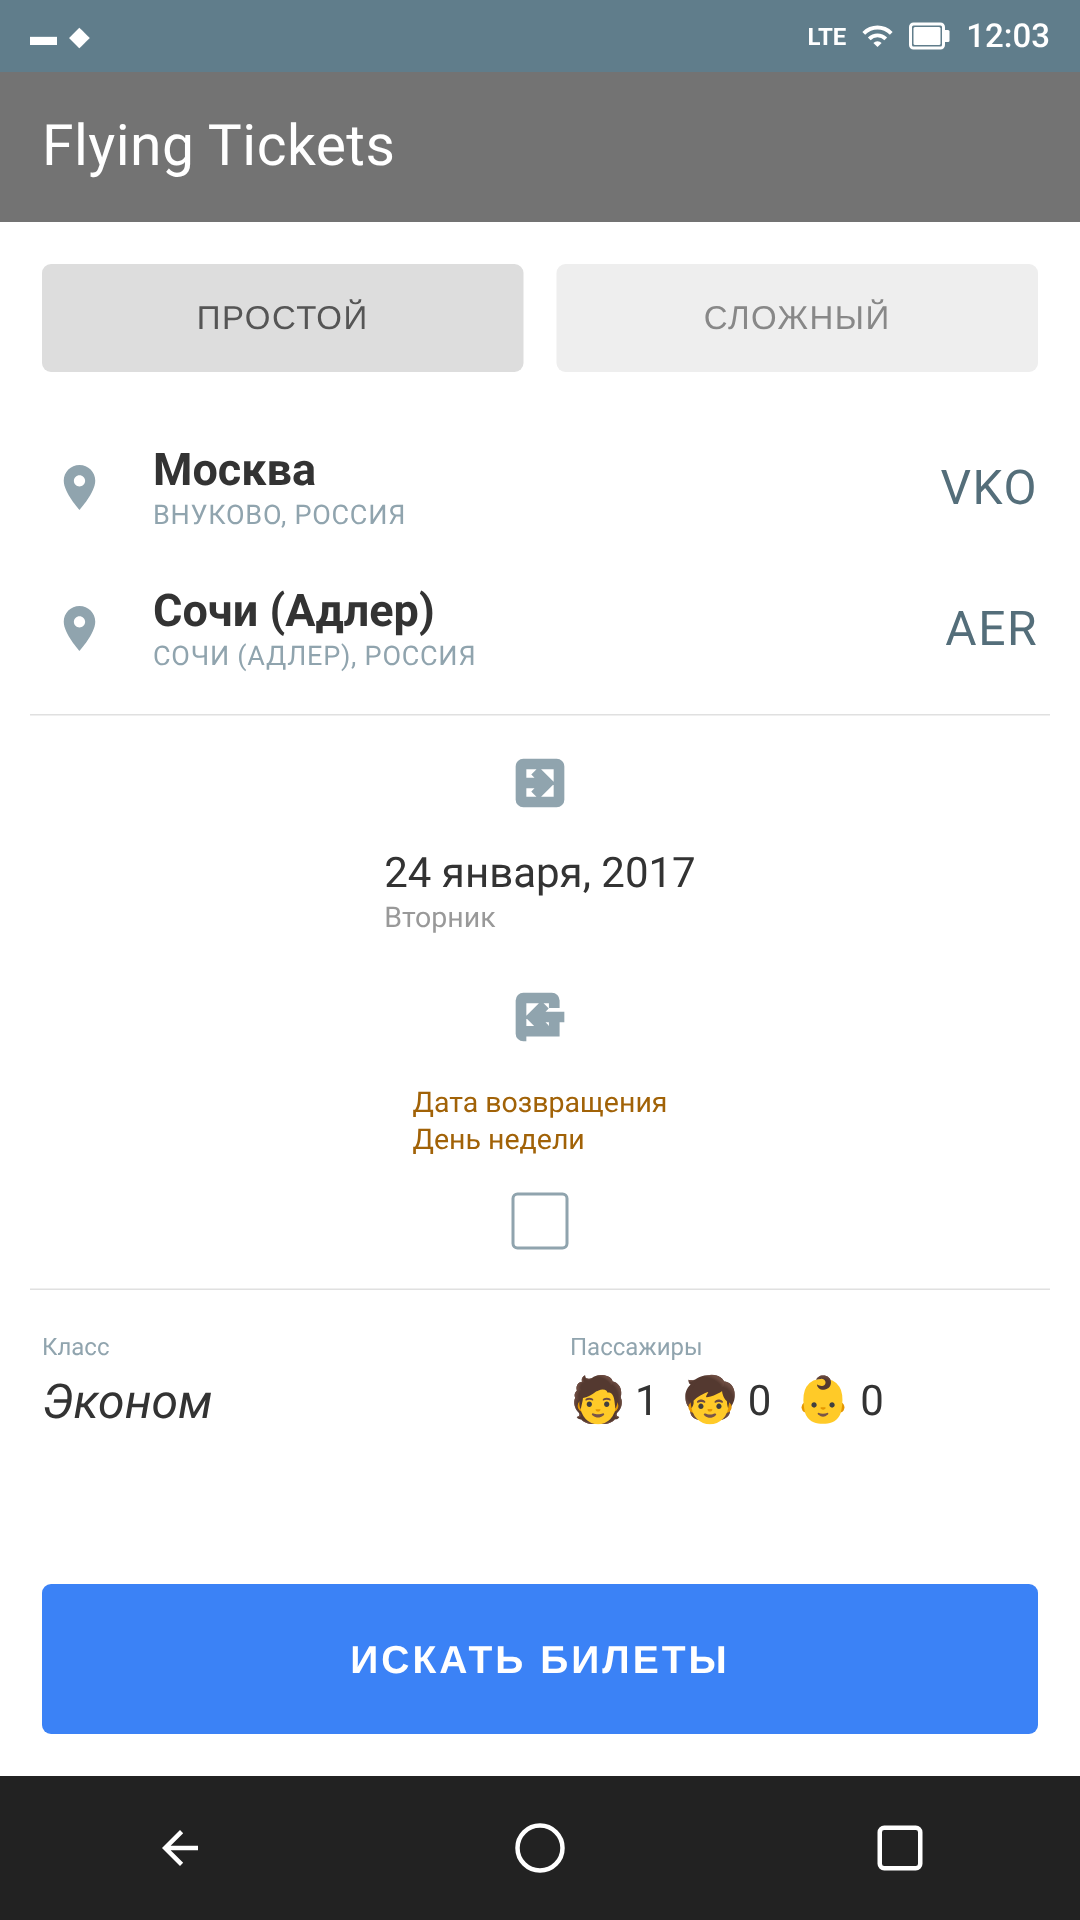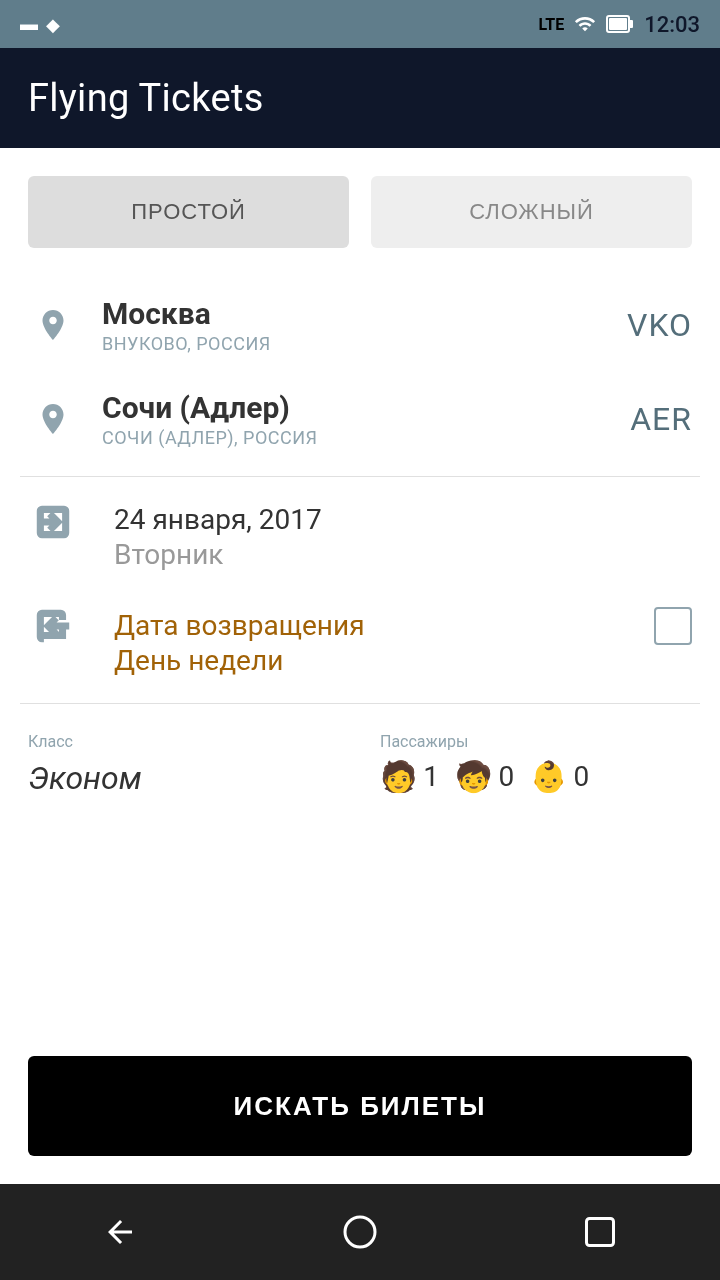--- a/index.html
+++ b/index.html
@@ -28,28 +28,28 @@
       display: flex;
       align-items: center;
       gap: 8px;
       margin-right: auto;
     }
     .status-icon {
       color: white;
       font-size: 18px;
     }
     .status-time {
-      color: #0f172a;
+      color: #ffffff;
       font-size: 22px;
       font-weight: 500;
     }
 
     
     .app-bar {
-      background: #0f172a;
+      background: #737373;
       height: 100px;
       display: flex;
       align-items: center;
       padding: 0 28px;
     }
     .app-title {
       color: white;
       font-size: 38px;
       font-weight: 400;
       letter-spacing: 0.3px;
@@ -139,24 +139,25 @@
       font-weight: 400;
       letter-spacing: 1px;
     }
 
     
     .date-section {
       padding: 8px 0;
     }
     .date-row {
       display: flex;
-      align-items: flex-start;
+      align-items: center;
       padding: 18px 28px;
-      gap: 36px;
+      gap: 24px;
       cursor: pointer;
+      flex-direction: column;
     }
     .date-icon {
       width: 50px;
       display: flex;
       align-items: center;
       justify-content: center;
       flex-shrink: 0;
     }
     .date-icon svg {
       width: 38px;
@@ -167,21 +168,21 @@
     }
     .date-text {
       flex: 1;
     }
     .date-main {
       font-size: 28px;
       color: #333;
       font-weight: 400;
     }
     .date-sub {
-      font-size: 28px;
+      font-size: 19px;
       color: #999;
       margin-top: 2px;
     }
     .date-sub.placeholder {
       color: #a16207;
     }
     .return-checkbox {
       width: 38px;
       height: 38px;
       border: 2.5px solid #90a4ae;
@@ -228,21 +229,21 @@
       color: #333;
     }
 
     
     .search-btn-container {
       padding: 20px 28px 28px 28px;
     }
     .search-btn {
       width: 100%;
       height: 100px;
-      background: #000000;
+      background: #3b82f6;
       border: none;
       border-radius: 6px;
       color: white;
       font-size: 26px;
       font-weight: 700;
       letter-spacing: 2px;
       cursor: pointer;
     }
 
     
@@ -273,21 +274,21 @@
     .flex-spacer { flex: 1; }
   </style>
 </head>
 <body>
 
 <div class="status-bar">
   <div class="status-bar-left">
     <span class="status-icon">▬</span>
     <span class="status-icon">◆</span>
   </div>
-  <span class="status-icon" style="font-size:16px;font-weight:700;color:#000000;">LTE</span>
+  <span class="status-icon" style="font-size:16px;font-weight:700;color:#ffffff;">LTE</span>
   <svg width="22" height="22" viewBox="0 0 24 24" fill="white">
       <path d="M1 9l2 2c4.97-4.97 13.03-4.97 18 0l2-2C16.93 2.93 7.08 2.93 1 9zm8 8l3 3 3-3a4.237 4.237 0 00-6 0zm-4-4l2 2a7.074 7.074 0 0110 0l2-2C15.14 9.14 8.87 9.14 5 13z"></path>
     </svg>
   <svg width="28" height="22" viewBox="0 0 28 22" fill="white">
       <rect x="1" y="3" width="22" height="16" rx="2" ry="2" fill="none" stroke="white" stroke-width="2"></rect>
       <rect x="23" y="7" width="4" height="8" rx="1" fill="white"></rect>
       <rect x="3" y="5" width="18" height="12" rx="1" fill="white"></rect>
     </svg>
   <span class="status-time">12:03</span>
 </div>

